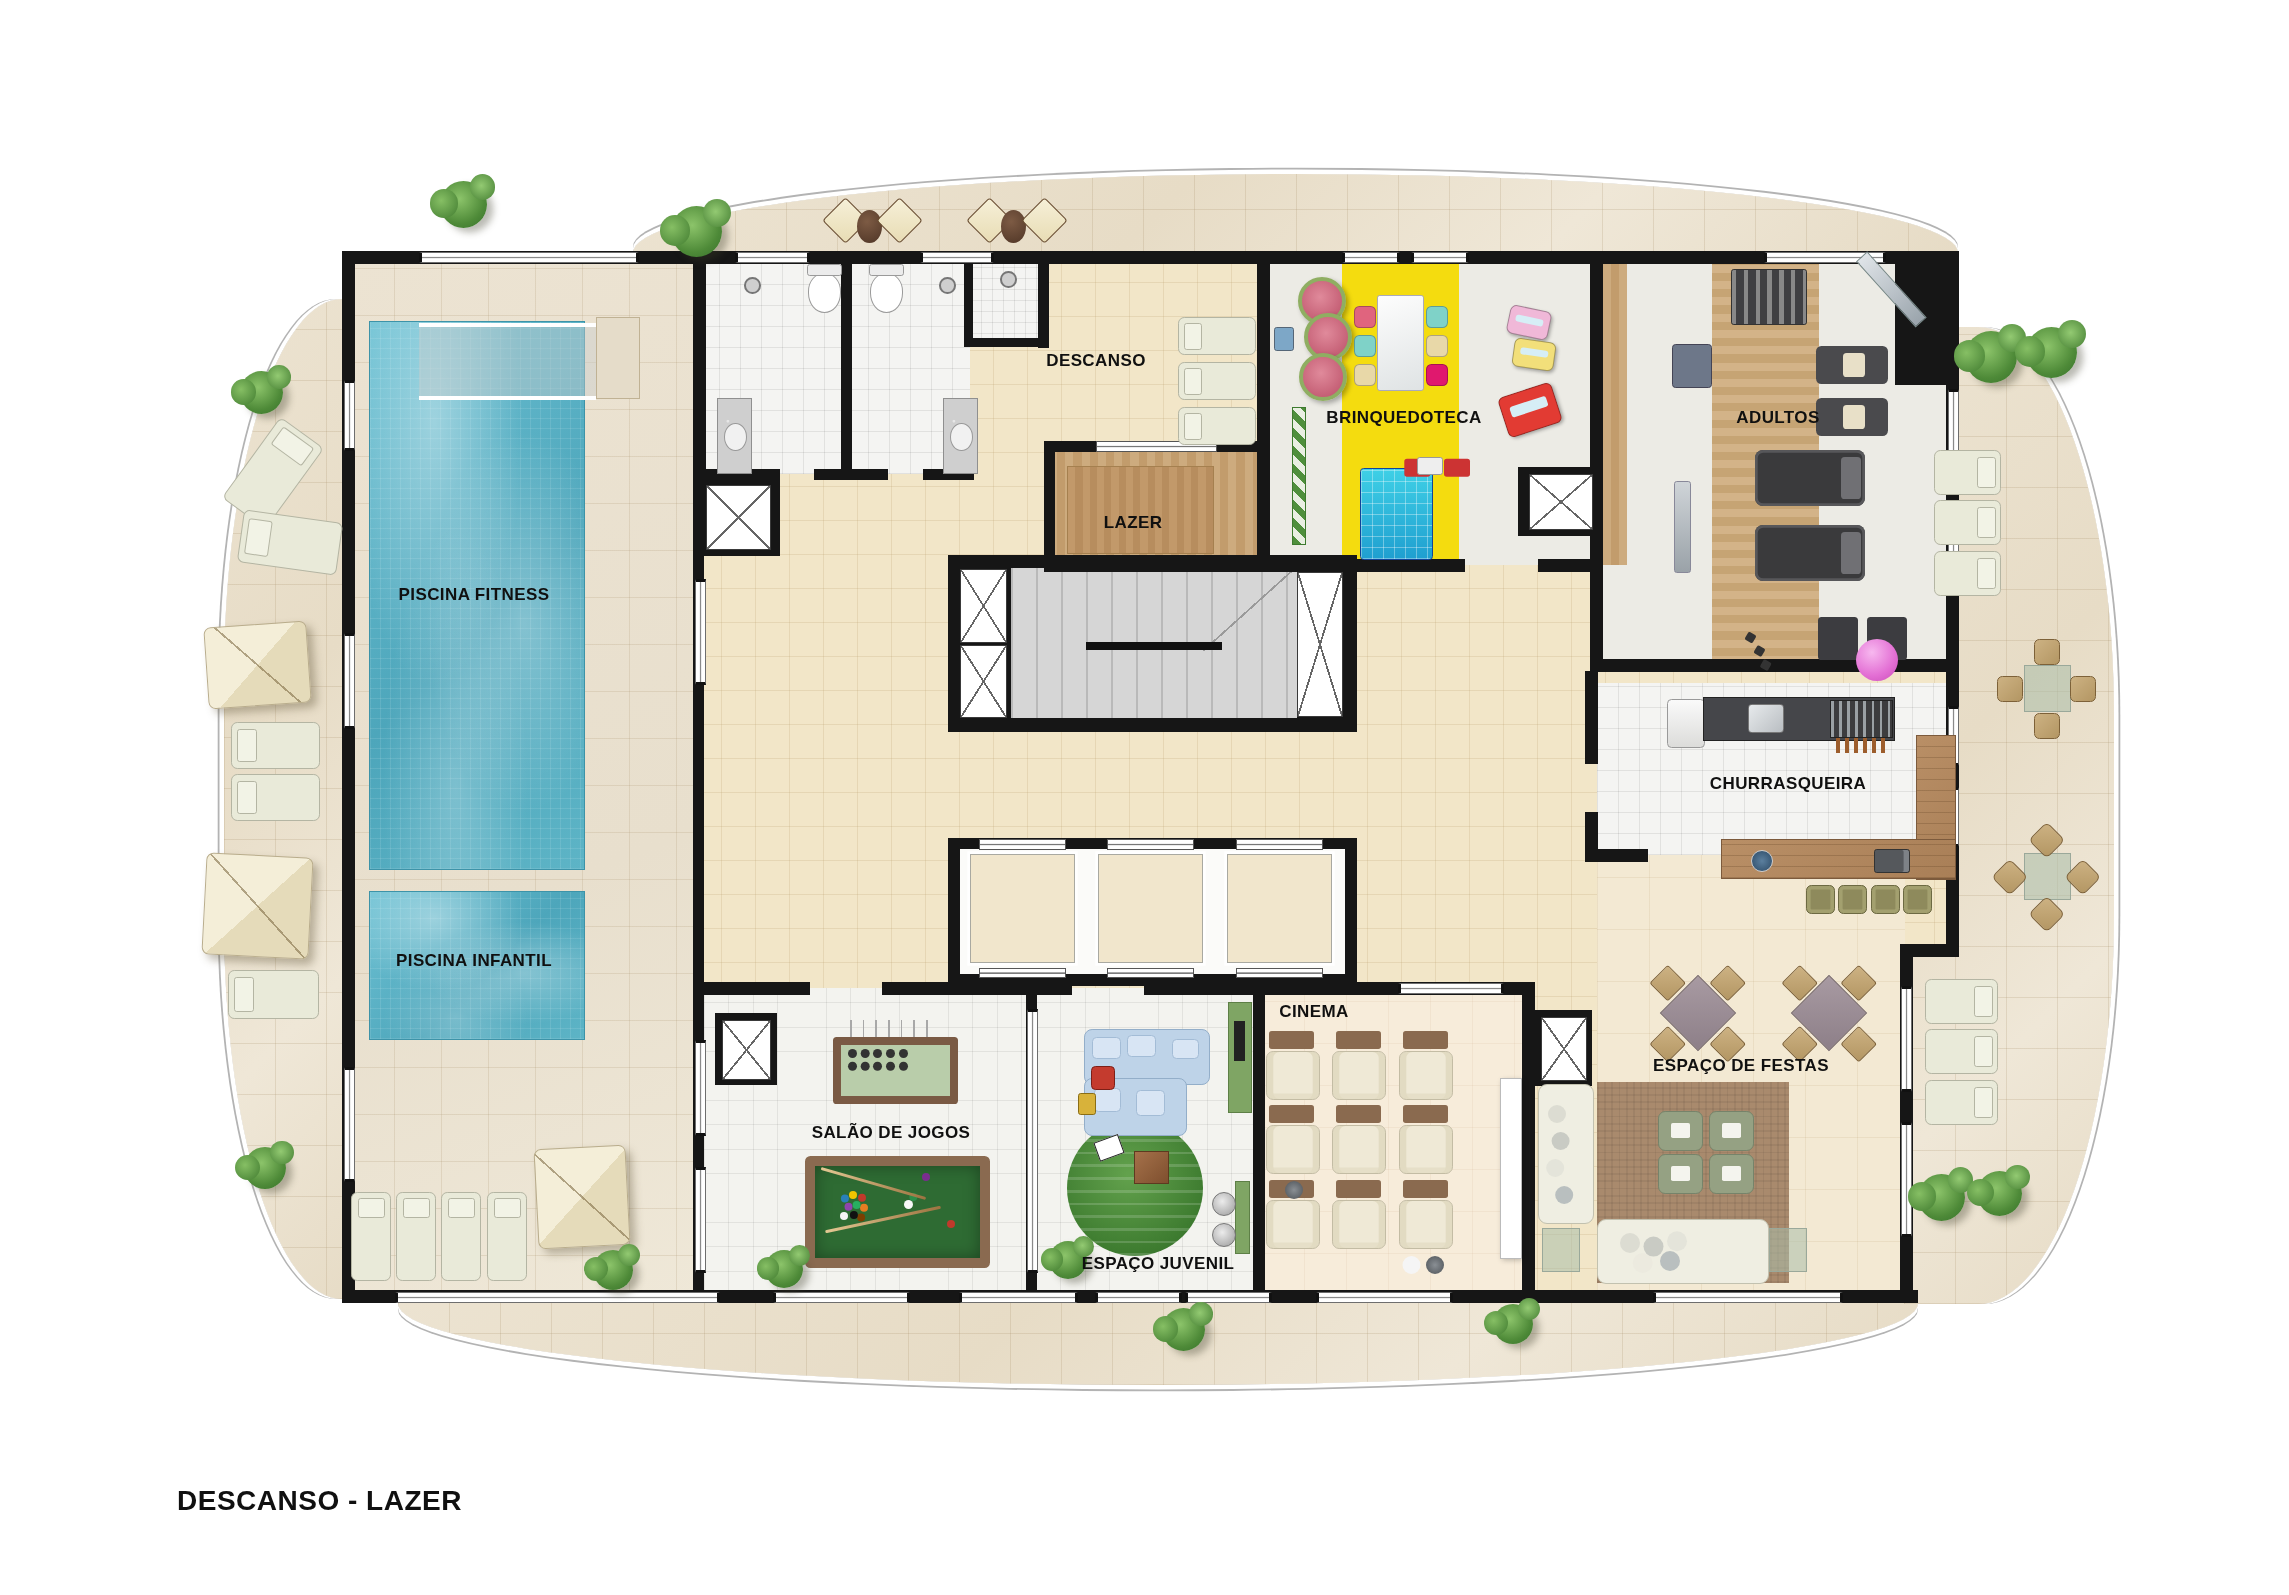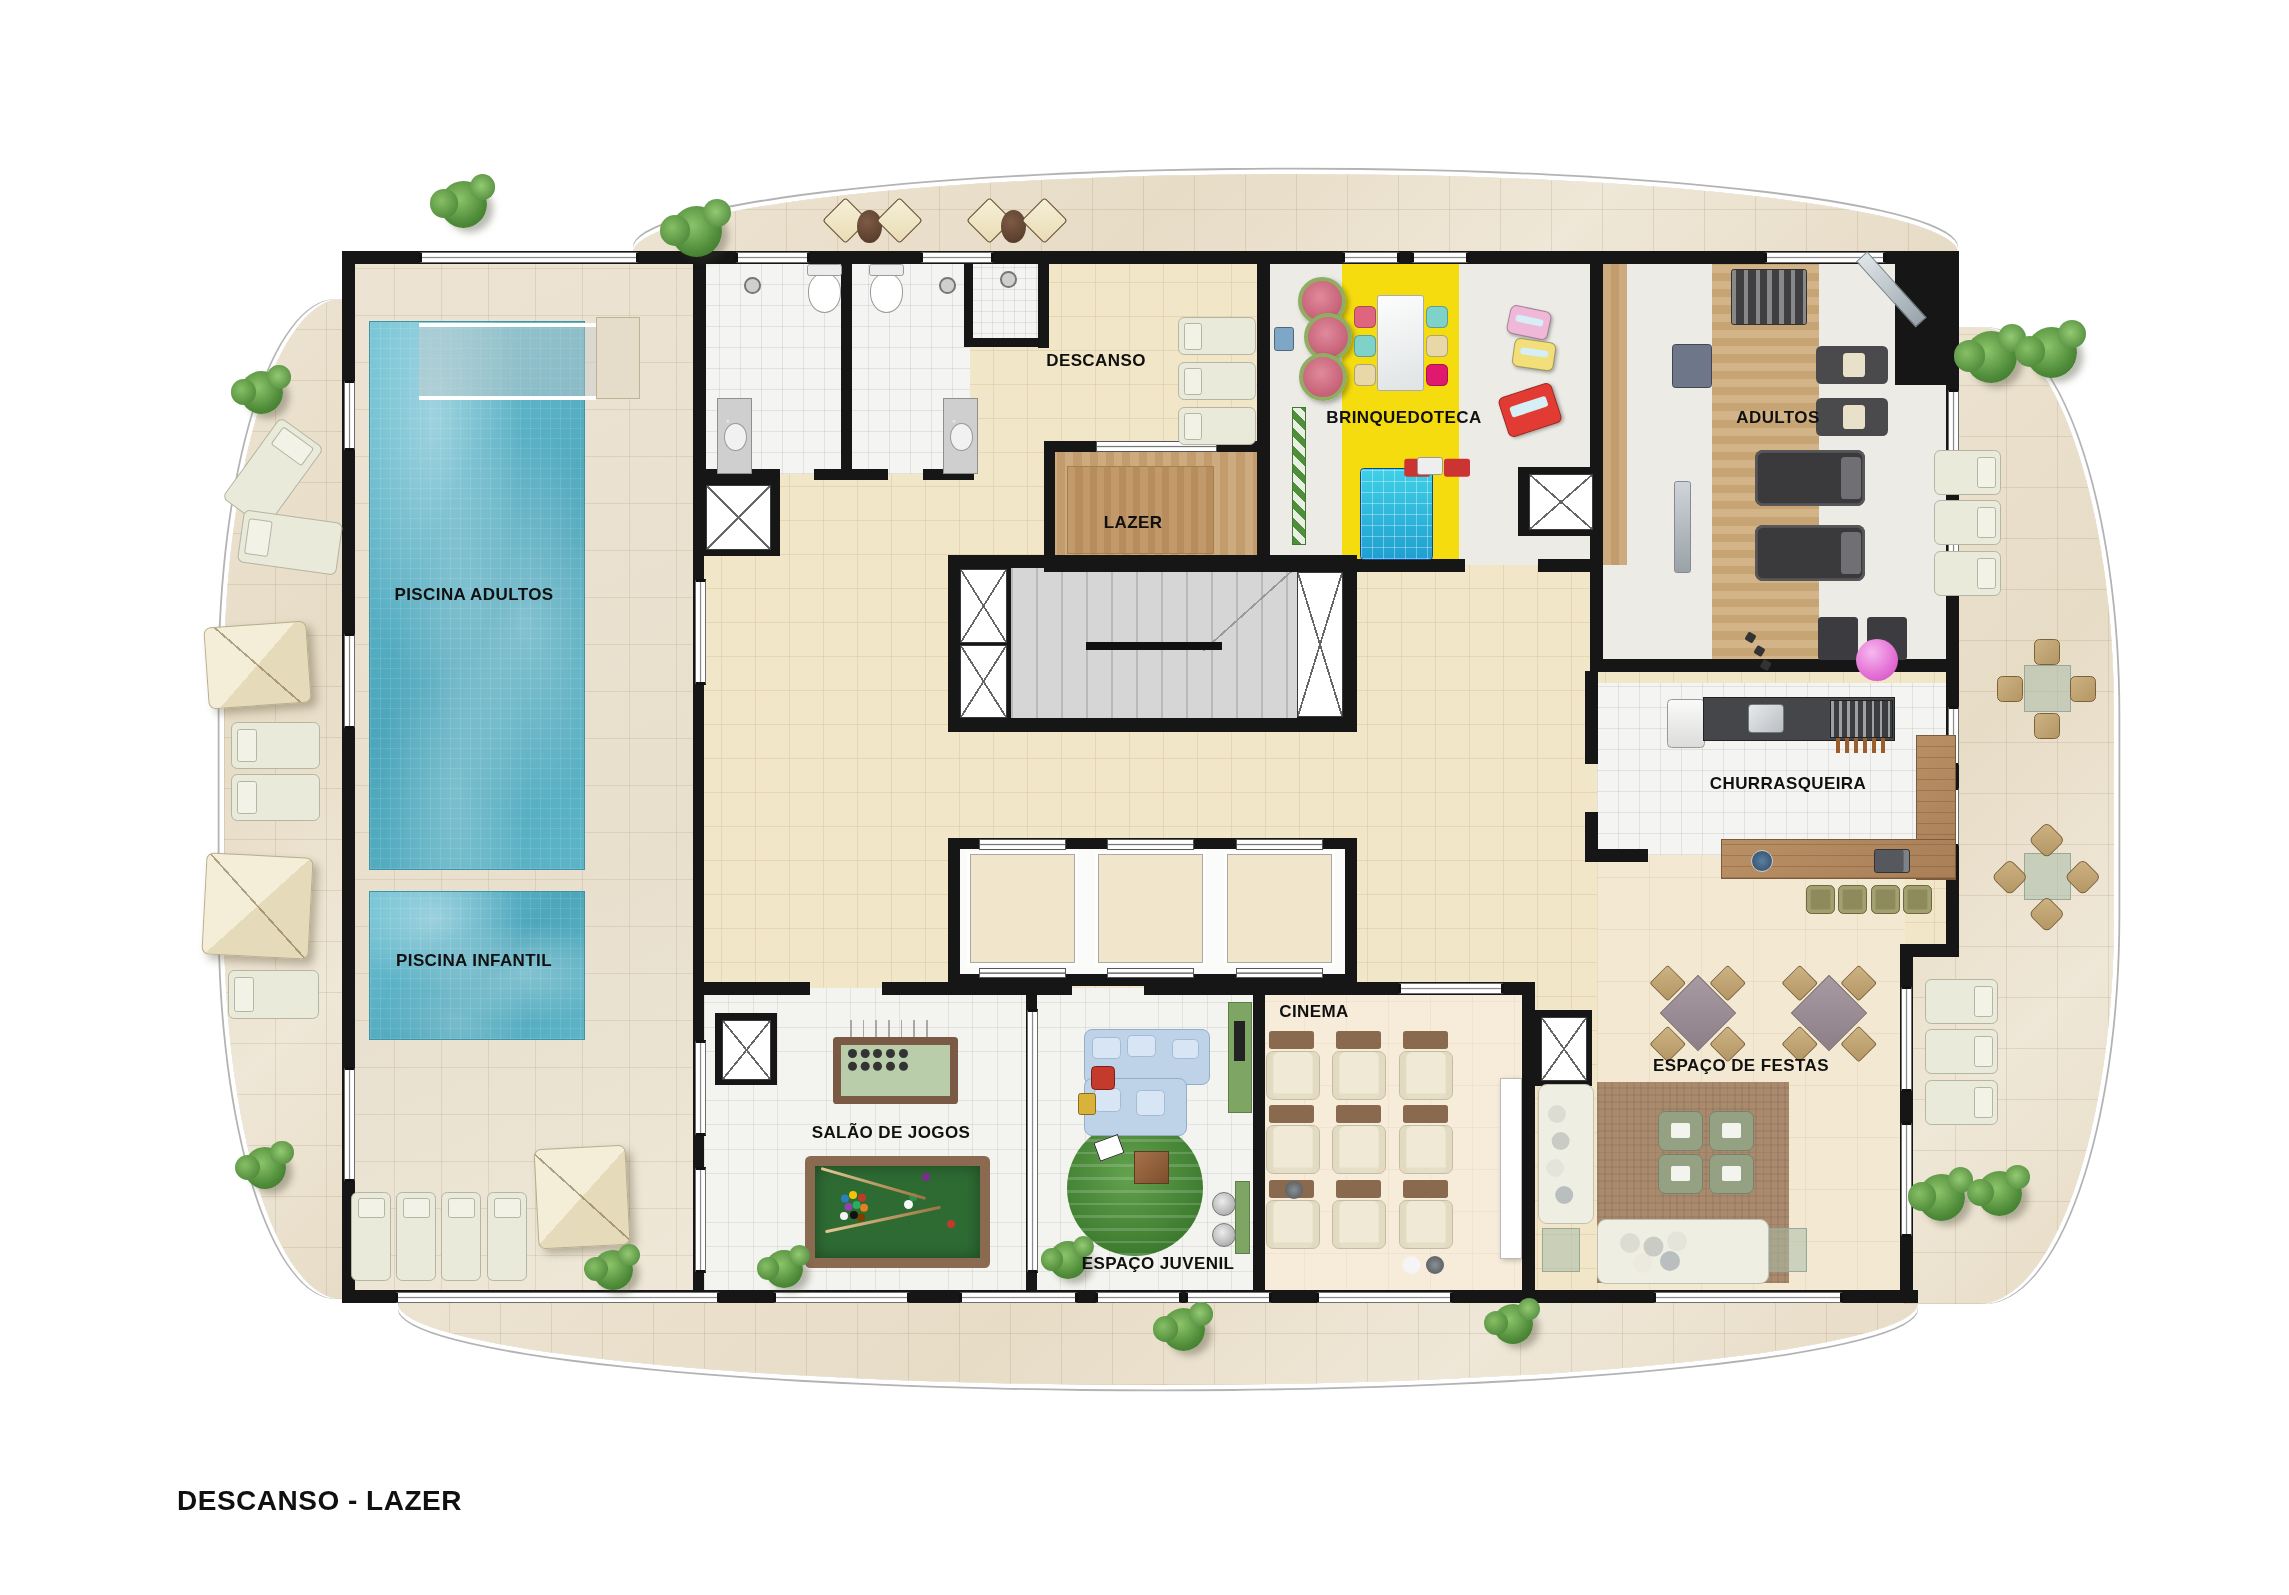--- a/index.html
+++ b/index.html
@@ -492,21 +492,21 @@
   </div>
   <div class="abs ptable" style="left:805px;top:1156px;width:165px;height:92px;">
      <div class="abs balls" style="left:34px;top:25px;"></div>
      <div class="abs" style="left:89px;top:34px;width:9px;height:9px;border-radius:50%;background:#f8f8f8;"></div>
      <div class="abs" style="left:107px;top:7.2px;width:8.1px;height:8.1px;border-radius:50%;background:#7a2d8e;box-shadow:-12.7px 20px 0 #2d8e4a,25px 47px 0 #c0392b;"></div>
      <div class="abs cue" style="left:3.6px;top:16.3px;width:109px;transform:rotate(16deg);"></div>
      <div class="abs cue" style="left:9px;top:52px;width:118px;transform:rotate(-12deg);"></div>
   </div>
   <div class="abs plant" style="left:765px;top:1250px;width:38px;height:38px;"></div>
 
-  <div class="abs rlabel" style="left:474px;top:595px;">PISCINA ADULTOS</div>
+  <div class="abs rlabel" style="left:474px;top:595px;">PISCINA FITNESS</div>
   <div class="abs rlabel" style="left:474px;top:961px;">PISCINA INFANTIL</div>
   <div class="abs rlabel" style="left:1096px;top:361px;">DESCANSO</div>
   <div class="abs rlabel" style="left:1133px;top:523px;">LAZER</div>
   <div class="abs rlabel" style="left:1404px;top:418px;">BRINQUEDOTECA</div>
   <div class="abs rlabel" style="left:1778px;top:418px;">ADULTOS</div>
   <div class="abs rlabel" style="left:1788px;top:784px;">CHURRASQUEIRA</div>
   <div class="abs rlabel" style="left:1741px;top:1066px;">ESPAÇO DE FESTAS</div>
   <div class="abs rlabel" style="left:1314px;top:1012px;">CINEMA</div>
   <div class="abs rlabel" style="left:1158px;top:1264px;">ESPAÇO JUVENIL</div>
   <div class="abs rlabel" style="left:891px;top:1133px;">SALÃO DE JOGOS</div>

